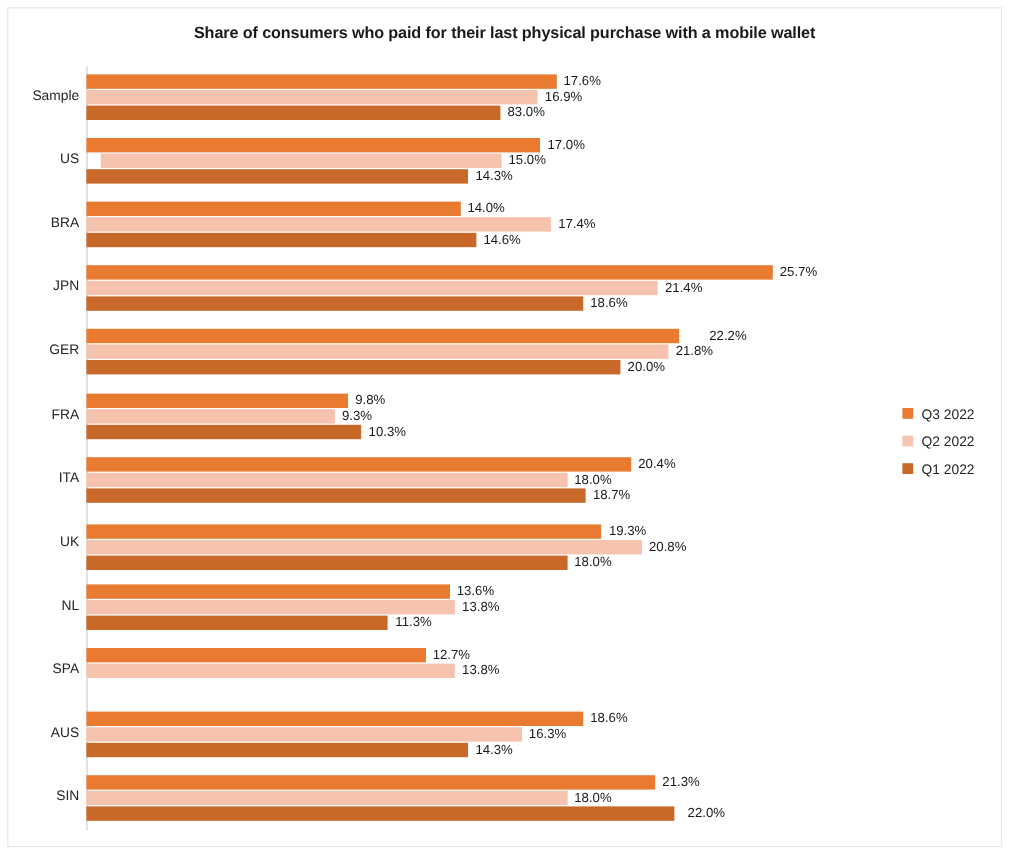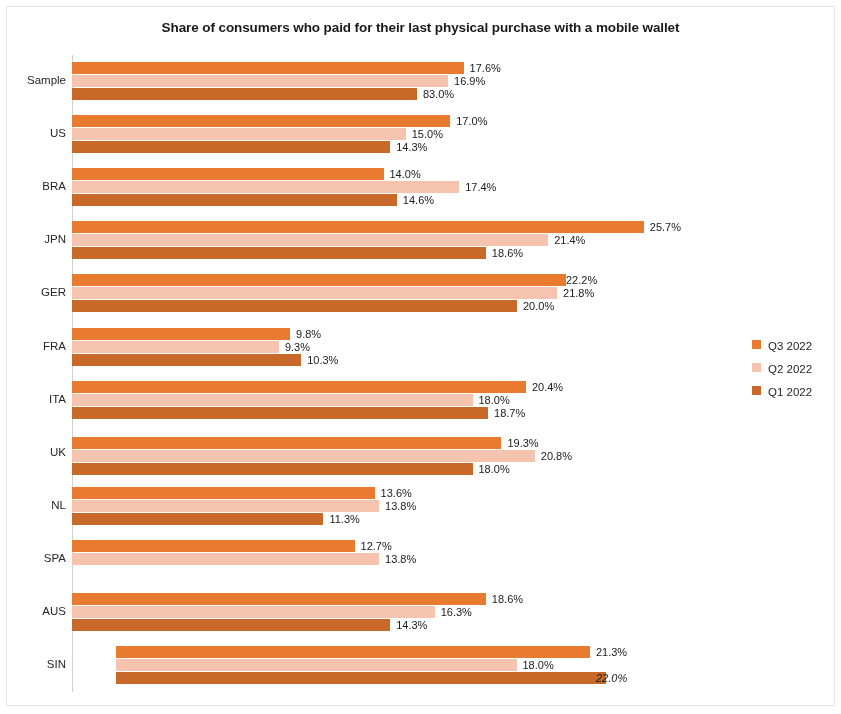--- a/index.html
+++ b/index.html
@@ -156,21 +156,21 @@
         <div class="bar-row">
           <div class="bar-rect" title="Q1 2022 Sample 15.5%" style="width: 344.875px; background: rgb(200, 105, 42);"></div>
           <div class="bar-label" style="left: 344.875px;">83.0%</div>
         </div>
       </div>
       <div class="bar-group" style="top: 60.1px;">
         <div class="bar-row" style="margin-bottom: 1px;">
           <div class="bar-rect" title="Q3 2022 US 17.0%" style="width: 378.25px; background: rgb(232, 123, 48);"></div>
           <div class="bar-label" style="left: 378.25px;">17.0%</div>
         </div>
-        <div class="bar-row" style="margin-bottom: 1px;">
+        <div class="bar-row" style="margin-bottom: 1px; margin-left: 12px;">
           <div class="bar-rect" title="Q2 2022 US 15.0%" style="width: 333.75px; background: rgb(246, 195, 175);"></div>
           <div class="bar-label" style="left: 333.75px;">15.0%</div>
         </div>
         <div class="bar-row">
           <div class="bar-rect" title="Q1 2022 US 14.3%" style="width: 318.175px; background: rgb(200, 105, 42);"></div>
           <div class="bar-label" style="left: 318.175px;">14.3%</div>
         </div>
       </div>
       <div class="bar-group" style="top: 113.2px;">
         <div class="bar-row" style="margin-bottom: 1px;">
@@ -196,21 +196,21 @@
           <div class="bar-label" style="left: 476.15px;">21.4%</div>
         </div>
         <div class="bar-row">
           <div class="bar-rect" title="Q1 2022 JPN 18.6%" style="width: 413.85px; background: rgb(200, 105, 42);"></div>
           <div class="bar-label" style="left: 413.85px;">18.6%</div>
         </div>
       </div>
       <div class="bar-group" style="top: 219.4px;">
         <div class="bar-row" style="margin-bottom: 1px;">
           <div class="bar-rect" title="Q3 2022 GER 22.2%" style="width: 493.95px; background: rgb(232, 123, 48);"></div>
-          <div class="bar-label" style="left: 488px;">22.2%</div>
+          <div class="bar-label" style="left: 513px;">22.2%</div>
         </div>
         <div class="bar-row" style="margin-bottom: 1px;">
           <div class="bar-rect" title="Q2 2022 GER 21.8%" style="width: 485.05px; background: rgb(246, 195, 175);"></div>
           <div class="bar-label" style="left: 485.05px;">21.8%</div>
         </div>
         <div class="bar-row">
           <div class="bar-rect" title="Q1 2022 GER 20.0%" style="width: 445px; background: rgb(200, 105, 42);"></div>
           <div class="bar-label" style="left: 445px;">20.0%</div>
         </div>
       </div>
@@ -287,32 +287,32 @@
         </div>
         <div class="bar-row" style="margin-bottom: 1px;">
           <div class="bar-rect" title="Q2 2022 AUS 16.3%" style="width: 362.675px; background: rgb(246, 195, 175);"></div>
           <div class="bar-label" style="left: 362.675px;">16.3%</div>
         </div>
         <div class="bar-row">
           <div class="bar-rect" title="Q1 2022 AUS 14.3%" style="width: 318.175px; background: rgb(200, 105, 42);"></div>
           <div class="bar-label" style="left: 318.175px;">14.3%</div>
         </div>
       </div>
-      <div class="bar-group" style="top: 591.1px; padding-left: 44px;">
+      <div class="bar-group" style="top: 591.1px;">
         <div class="bar-row" style="margin-bottom: 1px;">
           <div class="bar-rect" title="Q3 2022 SIN 21.3%" style="width: 473.925px; background: rgb(232, 123, 48);"></div>
           <div class="bar-label" style="left: 473.925px;">21.3%</div>
         </div>
         <div class="bar-row" style="margin-bottom: 1px;">
           <div class="bar-rect" title="Q2 2022 SIN 18.0%" style="width: 400.5px; background: rgb(246, 195, 175);"></div>
           <div class="bar-label" style="left: 400.5px;">18.0%</div>
         </div>
         <div class="bar-row">
           <div class="bar-rect" title="Q1 2022 SIN 22.0%" style="width: 489.5px; background: rgb(200, 105, 42);"></div>
-          <div class="bar-label" style="left: 474px; font-style: italic;">22.0%</div>
+          <div class="bar-label" style="left: 495px;">22.0%</div>
         </div>
       </div>
     </div>
 
   <div id="legend">
       <div class="legend-item">
         <span class="legend-swatch" style="background: rgb(232, 123, 48);"></span>
         <span class="legend-text">Q3 2022</span>
       </div>
       <div class="legend-item">

